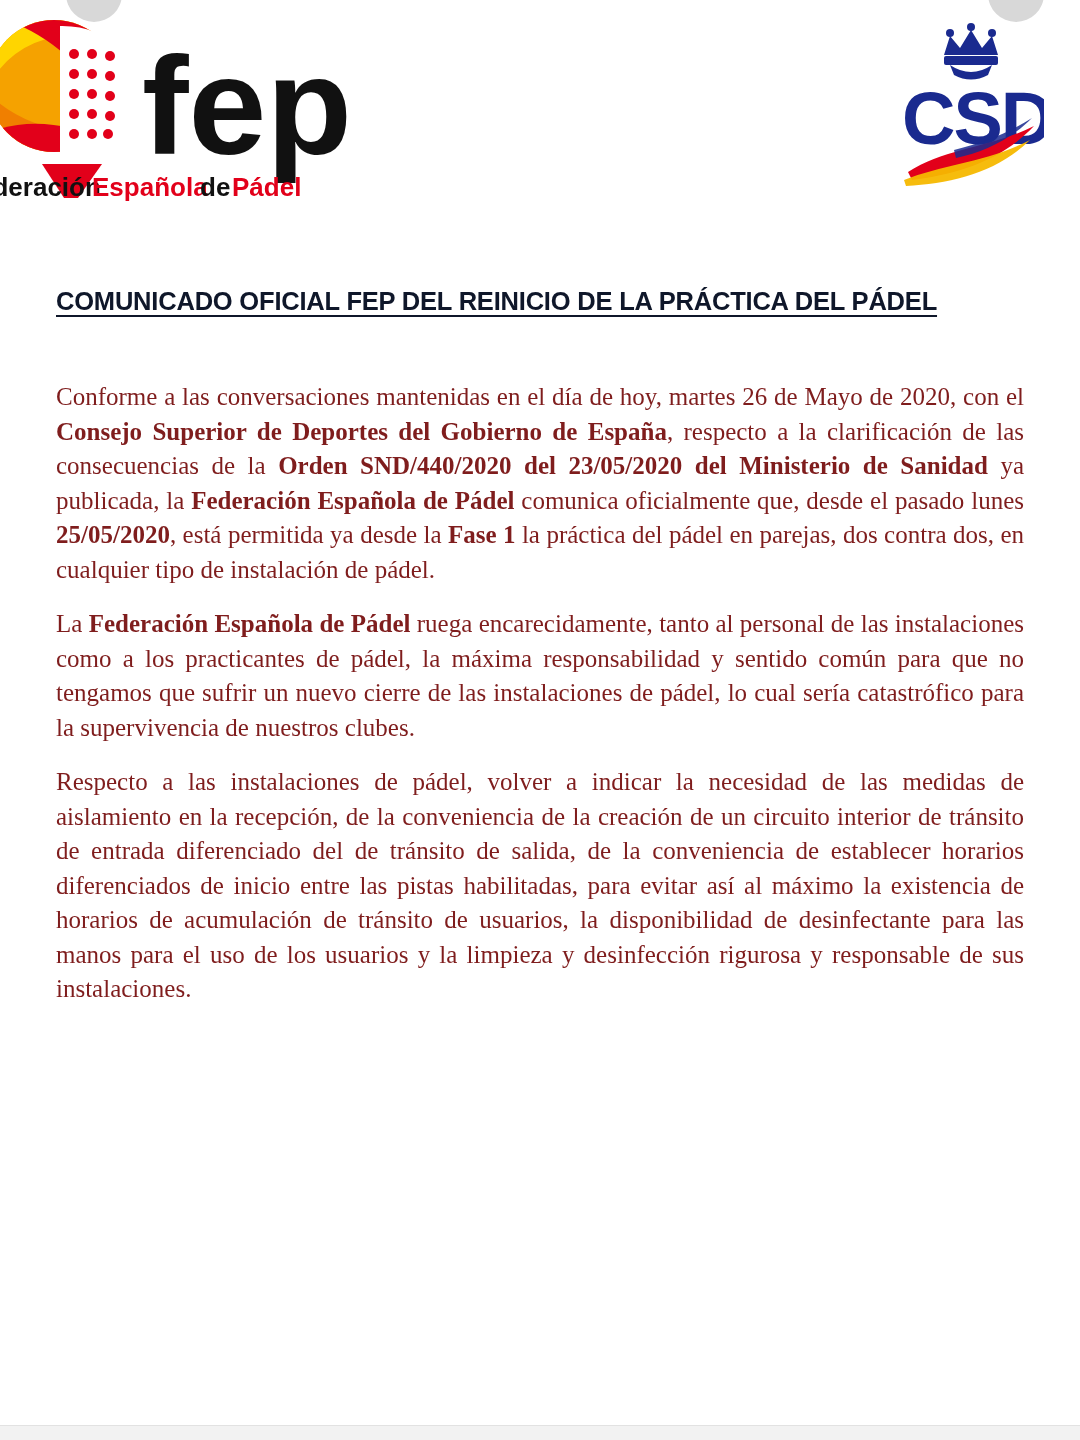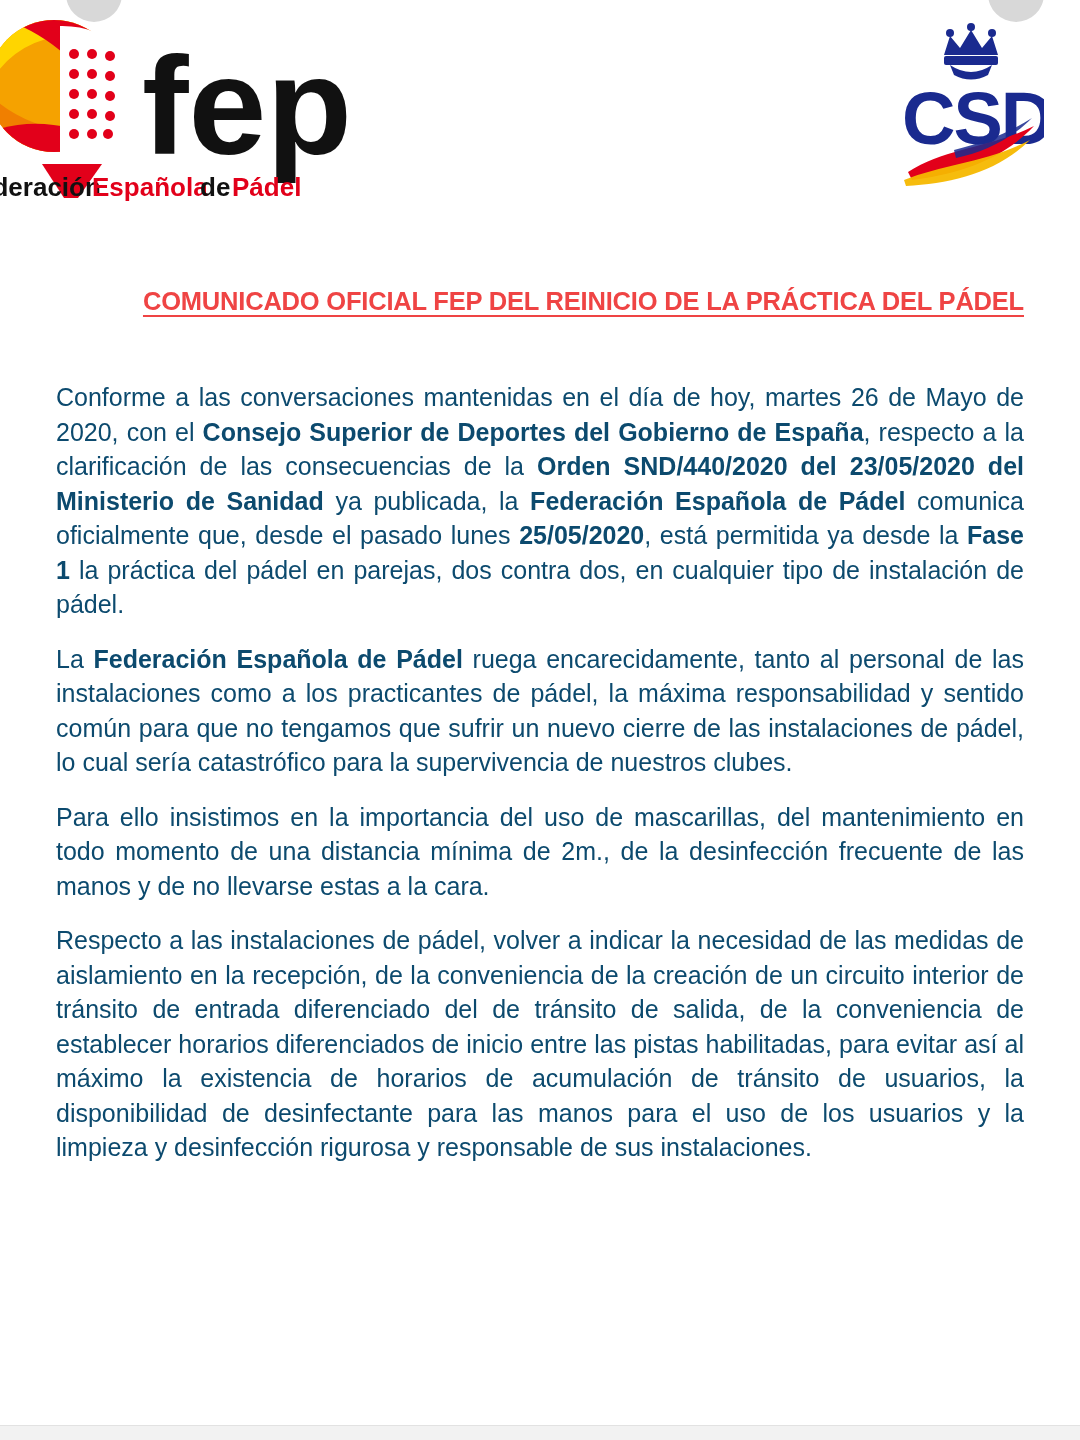--- a/index.html
+++ b/index.html
@@ -58,39 +58,39 @@
     height: 165px;
   }
 
   
   .doc {
     padding: 0 56px;
     box-sizing: border-box;
   }
 
   .doc-title {
-    text-align: right;
+    text-align: left;
     font-family: "Liberation Sans", sans-serif;
     font-weight: bold;
     font-size: 25.5px;
     letter-spacing: -0.2px;
     text-decoration: underline;
     text-underline-offset: 5px;
     margin-top: 62px;
     margin-bottom: 0;
-    color: #ef4444;
+    color: #0f172a;
   }
 
   .para {
     text-align: justify;
     font-size: 25px;
     line-height: 1.38;
     margin: 12px 0 20px 0;
-    color: #0c4a6e;
-    font-family: Liberation Sans, sans-serif;
+    color: #7f1d1d;
+    font-family: Liberation Serif, serif;
     hyphens: none;
   }
   .para.first { margin-top: 64px; }
   .para b { font-weight: bold; }
 
   
   .page-bottom-edge {
     position: absolute;
     left: 0;
     bottom: 0;
@@ -174,17 +174,16 @@
     <path d="M10 158 C 50 142 94 140 136 118 C 104 150 58 162 12 164 Z" fill="#f6b800" opacity="0.95"></path>
     <path d="M60 128 C 92 120 116 110 138 96 C 116 118 90 130 62 136 Z" fill="#1a2a8f" opacity="0.85"></path>
   </svg>
 </div>
 
 <div class="doc">
   <h1 class="doc-title">COMUNICADO OFICIAL FEP DEL REINICIO DE LA PRÁCTICA DEL PÁDEL</h1>
 
   <p class="para first">Conforme a las conversaciones mantenidas en el día de hoy, martes 26 de Mayo de 2020, con el <b>Consejo Superior de Deportes del Gobierno de España</b>, respecto a la clarificación de las consecuencias de la <b>Orden SND/440/2020 del 23/05/2020 del Ministerio de Sanidad</b> ya publicada, la <b>Federación Española de Pádel</b> comunica oficialmente que, desde el pasado lunes <b>25/05/2020</b>, está permitida ya desde la <b>Fase 1</b> la práctica del pádel en parejas, dos contra dos, en cualquier tipo de instalación de pádel.</p>
   <p class="para">La <b>Federación Española de Pádel</b> ruega encarecidamente, tanto al personal de las instalaciones como a los practicantes de pádel, la máxima responsabilidad y sentido común para que no tengamos que sufrir un nuevo cierre de las instalaciones de pádel, lo cual sería catastrófico para la supervivencia de nuestros clubes.</p>
-  <p class="para">Para ello insistimos en la importancia del uso de mascarillas, del mantenimiento en todo momento de una distancia mínima de 2m., de la desinfección frecuente de las manos y de no llevarse estas a la cara.</p>
   <p class="para">Respecto a las instalaciones de pádel, volver a indicar la necesidad de las medidas de aislamiento en la recepción, de la conveniencia de la creación de un circuito interior de tránsito de entrada diferenciado del de tránsito de salida, de la conveniencia de establecer horarios diferenciados de inicio entre las pistas habilitadas, para evitar así al máximo la existencia de horarios de acumulación de tránsito de usuarios, la disponibilidad de desinfectante para las manos para el uso de los usuarios y la limpieza y desinfección rigurosa y responsable de sus instalaciones.</p>
 </div>
 
 <div class="page-bottom-edge"></div>
 
 </body></html>

